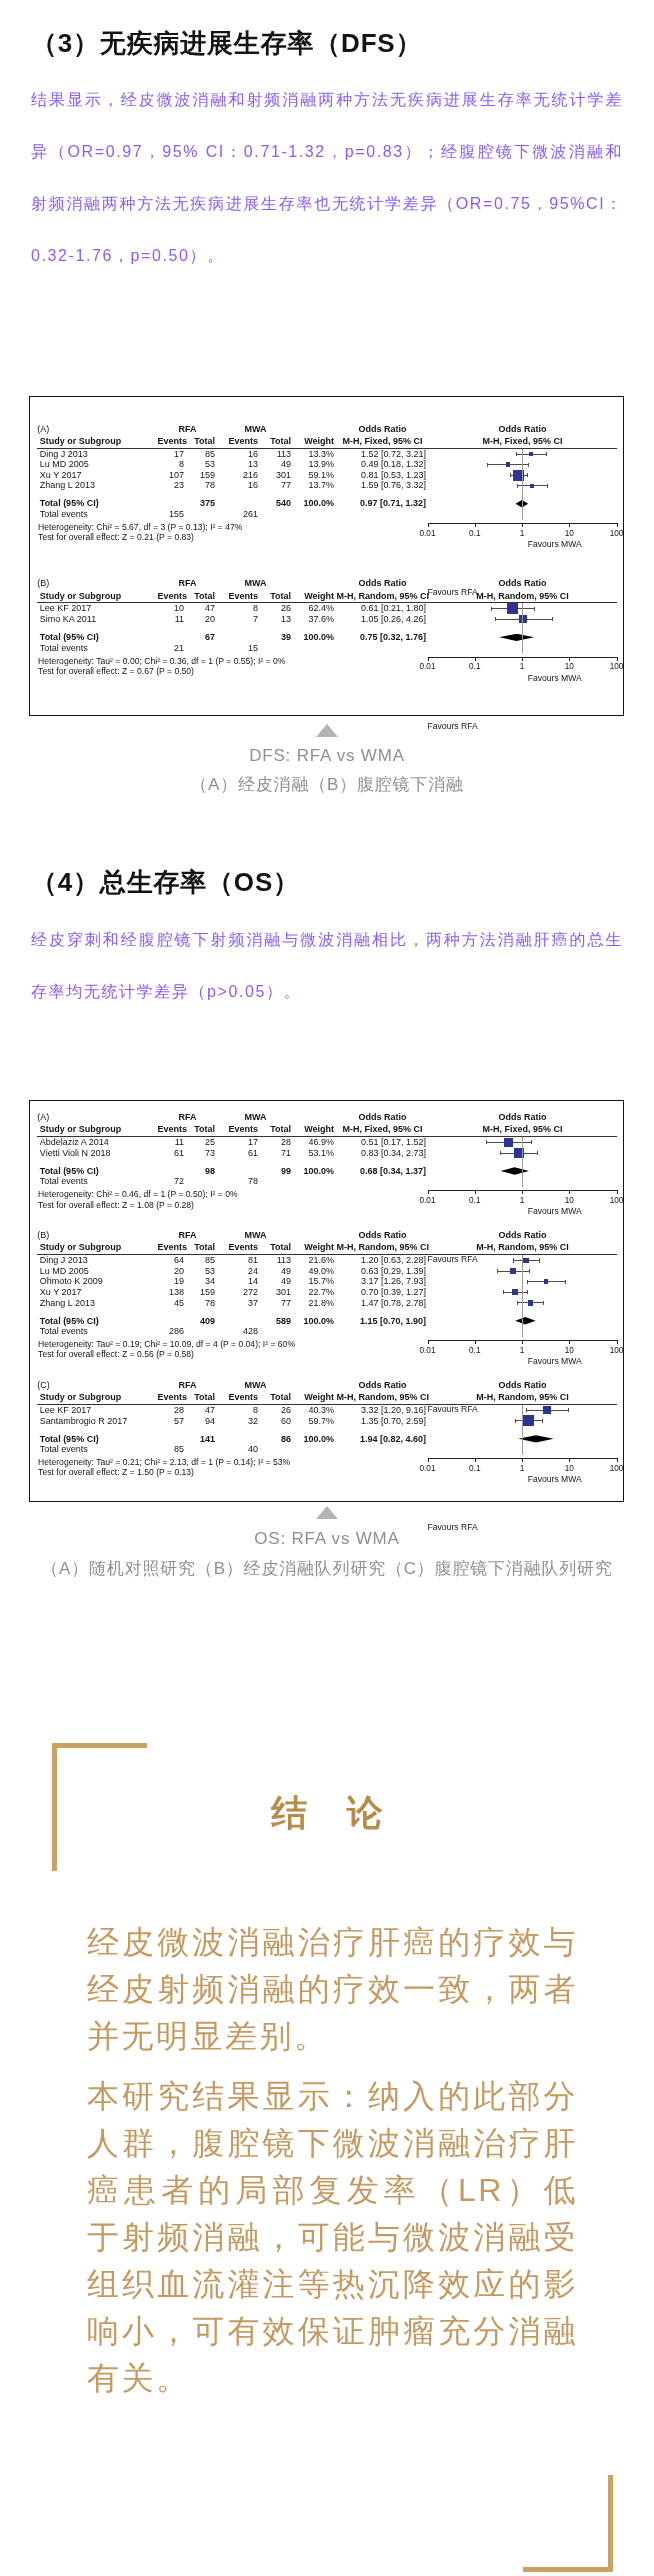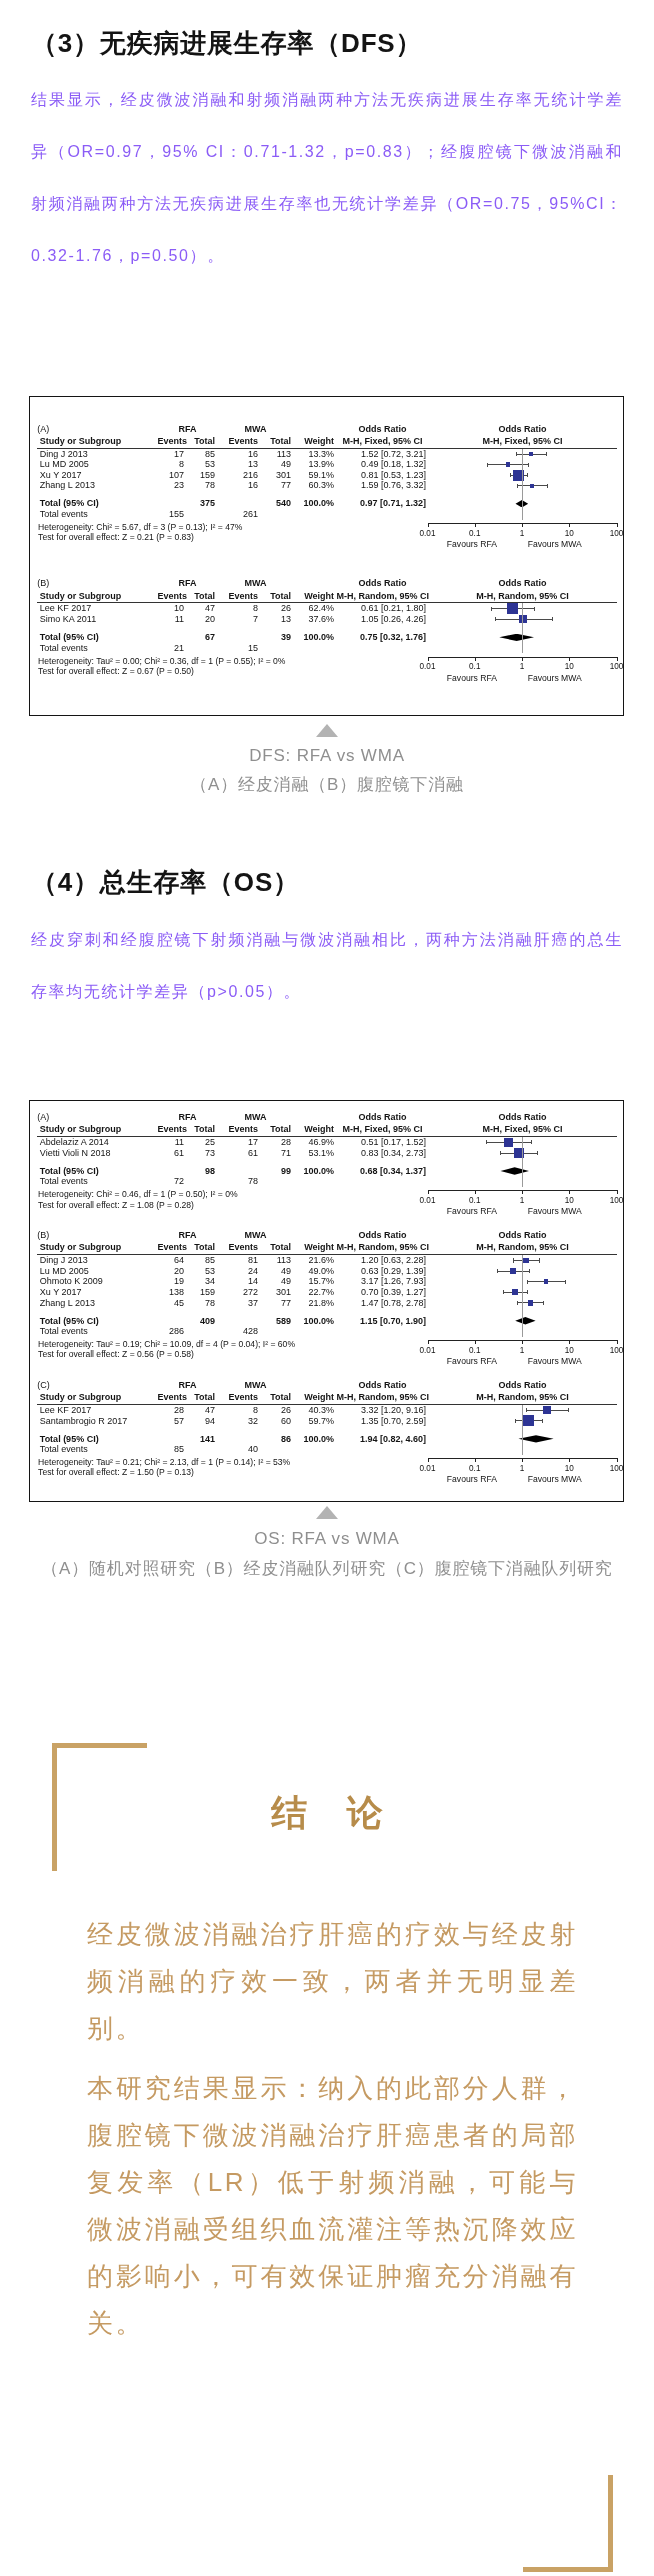--- a/index.html
+++ b/index.html
@@ -35,31 +35,31 @@
   .f-capend{position:absolute;top:3.3px;width:0.8px;height:4.1px;background:#4a4a4a;}
   .f-sq{position:absolute;background:var(--blue);}
   .f-diamond{position:absolute;top:1.6px;height:7.4px;left:0;right:0;background:#000;}
   .f-foot{display:grid;grid-template-columns:391px 1fr;align-items:start;margin-top:2.5px;}
   .f-notes{font-size:8.6px;line-height:10.2px;color:#141414;padding-left:1.6px;white-space:nowrap;font-weight:400;}
   .f-axis{position:relative;height:33px;}
   .f-axline{position:absolute;top:0.8px;left:0;right:0;height:0.8px;background:#222;}
   .f-tick{position:absolute;top:0.8px;width:0.8px;height:4.1px;background:#222;}
   .f-ticklab{position:absolute;top:6.5px;font-size:8.2px;transform:translateX(-50%);color:#141414;}
   .f-fav{position:absolute;top:17px;left:0;right:0;display:flex;font-size:8.6px;color:#141414;}
-  .f-favl{flex:1;text-align:center;padding-right:5.7px;}
+  .f-favl{flex:1;text-align:left;padding-right:5.7px;margin-top:48px;}
   .f-favr{flex:1;text-align:left;padding-left:5.7px;}
   
   .bracket-tl{position:absolute;top:1743px;left:52px;width:90px;height:123px;
               border-top:5.7px solid var(--gold-line);border-left:5.7px solid var(--gold-line);}
   .bracket-br{position:absolute;top:2475px;left:523px;width:85px;height:92px;
               border-bottom:5.7px solid var(--gold-line);border-right:5.7px solid var(--gold-line);}
   .conc-title{position:absolute;top:1789px;left:0;width:654px;margin:0;text-align:center;
               font-size:36px;font-weight:700;color:var(--title-gold);letter-spacing:14.7px;text-indent:14.7px;}
   .conc-body{position:absolute;top:1911px;left:87px;width:491px;}
-  .conc-body p{margin:0 0 13px 0;font-size:26px;line-height:47px;letter-spacing:2.5px;
+  .conc-body p{margin:8px 0 13px 0;font-size:32px;line-height:47px;letter-spacing:2.5px;
                color:var(--gold);text-align:justify;}
 </style>
 </head>
 <body>
 
 <div class="page">
 
   <h2 class="hd" style="top:26px">（3）无疾病进展生存率（DFS）</h2>
   <p class="para" style="top:74px">结果显示，经皮微波消融和射频消融两种方法无疾病进展生存率无统计学差异（OR=0.97，95% CI：0.71-1.32，p=0.83）；经腹腔镜下微波消融和射频消融两种方法无疾病进展生存率也无统计学差异（OR=0.75，95%CI：0.32-1.76，p=0.50）。</p>
 
@@ -127,21 +127,21 @@
               <div class="f-capend" style="left: 52.2476%;"></div>
               <div class="f-sq" style="height: 11px; width: 11px; top: -0.3px; left: calc(47.7121% - 5.6px);"></div>
             </div>
           </div>
           <div class="f-grid">
             <div class="f-cell f-study">Zhang L 2013</div>
             <div class="f-cell f-num">23</div>
             <div class="f-cell f-num">78</div>
             <div class="f-cell f-num">16</div>
             <div class="f-cell f-num">77</div>
-            <div class="f-cell f-num">60.3%</div>
+            <div class="f-cell f-num">13.7%</div>
             <div class="f-cell f-num">1.59 [0.76, 3.32]</div>
             <div class="f-plot">
               <div class="f-ciline" style="left: 47.0203%; width: 16.0081%;"></div>
               <div class="f-capend" style="left: 47.0203%;"></div>
               <div class="f-capend" style="left: 63.0285%;"></div>
               <div class="f-sq" style="height: 4.5px; width: 4.5px; top: 3.1px; left: calc(55.0349% - 2.2px);"></div>
             </div>
           </div>
           <div class="f-spacer"></div>
           <div class="f-grid f-bold-row">

